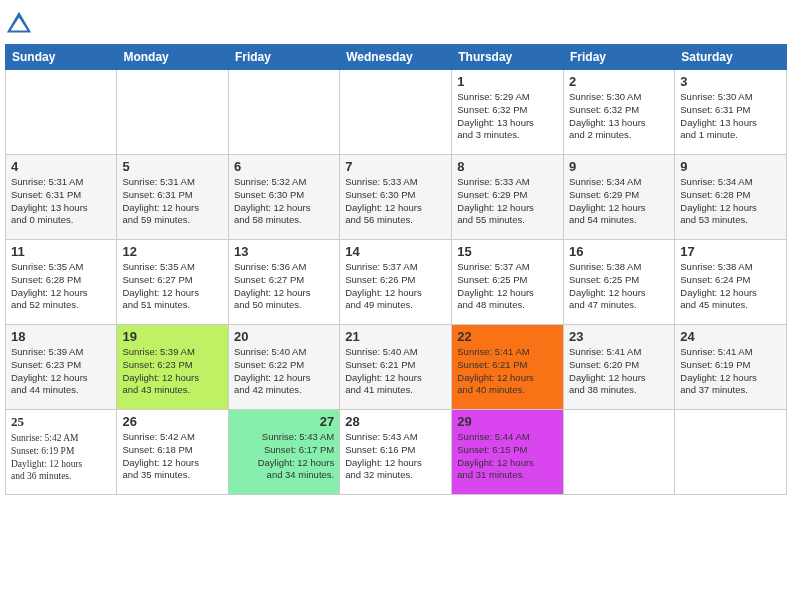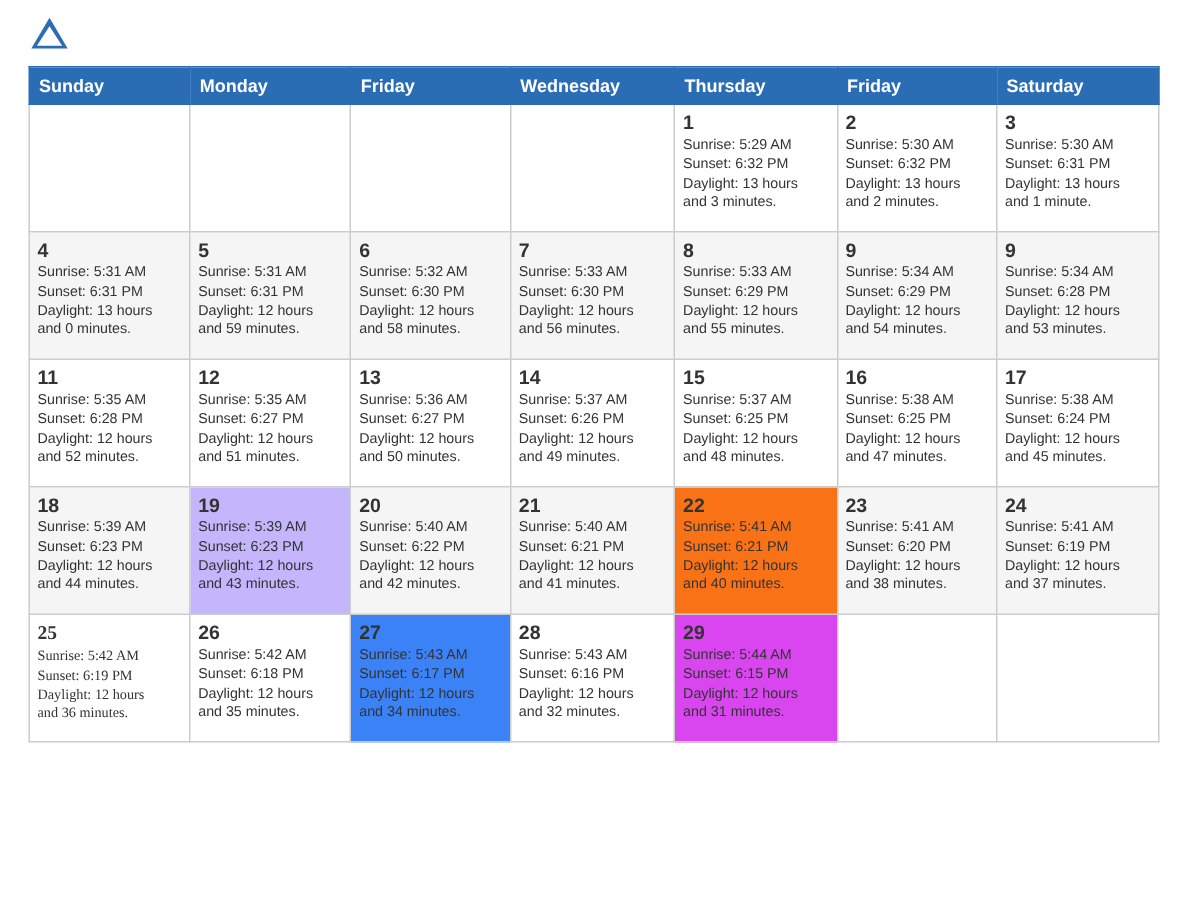--- a/index.html
+++ b/index.html
@@ -5,21 +5,21 @@
     * { margin: 0; padding: 0; box-sizing: border-box; }
     body {
       font-family: Arial, sans-serif;
       background: #fff;
       width: 792px;
       height: 612px;
       overflow: hidden;
     }
     .container {
       width: 792px;
-      padding: 10px 19px;
+      padding: 10px 5px;
     }
     .header-area {
       display: flex;
       justify-content: space-between;
       align-items: flex-start;
       margin-bottom: 6px;
     }
     .logo {
       display: flex;
       align-items: center;
@@ -259,21 +259,21 @@
           </td>
         </tr>
         <tr>
           <td style="background-color: rgb(245, 245, 245);">
             <span class="day-number">18</span>
             <div class="day-info" style="white-space: pre-line;">Sunrise: 5:39 AM
 Sunset: 6:23 PM
 Daylight: 12 hours
 and 44 minutes.</div>
           </td>
-          <td style="background-color: #c4b5fd;">
+          <td style="background-color: #bef264;">
             <span class="day-number">19</span>
             <div class="day-info" style="white-space: pre-line;">Sunrise: 5:39 AM
 Sunset: 6:23 PM
 Daylight: 12 hours
 and 43 minutes.</div>
           </td>
           <td style="background-color: rgb(245, 245, 245);">
             <span class="day-number">20</span>
             <div class="day-info" style="white-space: pre-line;">Sunrise: 5:40 AM
 Sunset: 6:22 PM
@@ -317,21 +317,21 @@
 Daylight: 12 hours
 and 36 minutes.</div>
           </td>
           <td style="background-color: rgb(255, 255, 255);">
             <span class="day-number">26</span>
             <div class="day-info" style="white-space: pre-line;">Sunrise: 5:42 AM
 Sunset: 6:18 PM
 Daylight: 12 hours
 and 35 minutes.</div>
           </td>
-          <td style="background-color: #3b82f6;">
+          <td style="background-color: #86efac; text-align: right;">
             <span class="day-number">27</span>
             <div class="day-info" style="white-space: pre-line;">Sunrise: 5:43 AM
 Sunset: 6:17 PM
 Daylight: 12 hours
 and 34 minutes.</div>
           </td>
           <td style="background-color: rgb(255, 255, 255);">
             <span class="day-number">28</span>
             <div class="day-info" style="white-space: pre-line;">Sunrise: 5:43 AM
 Sunset: 6:16 PM

